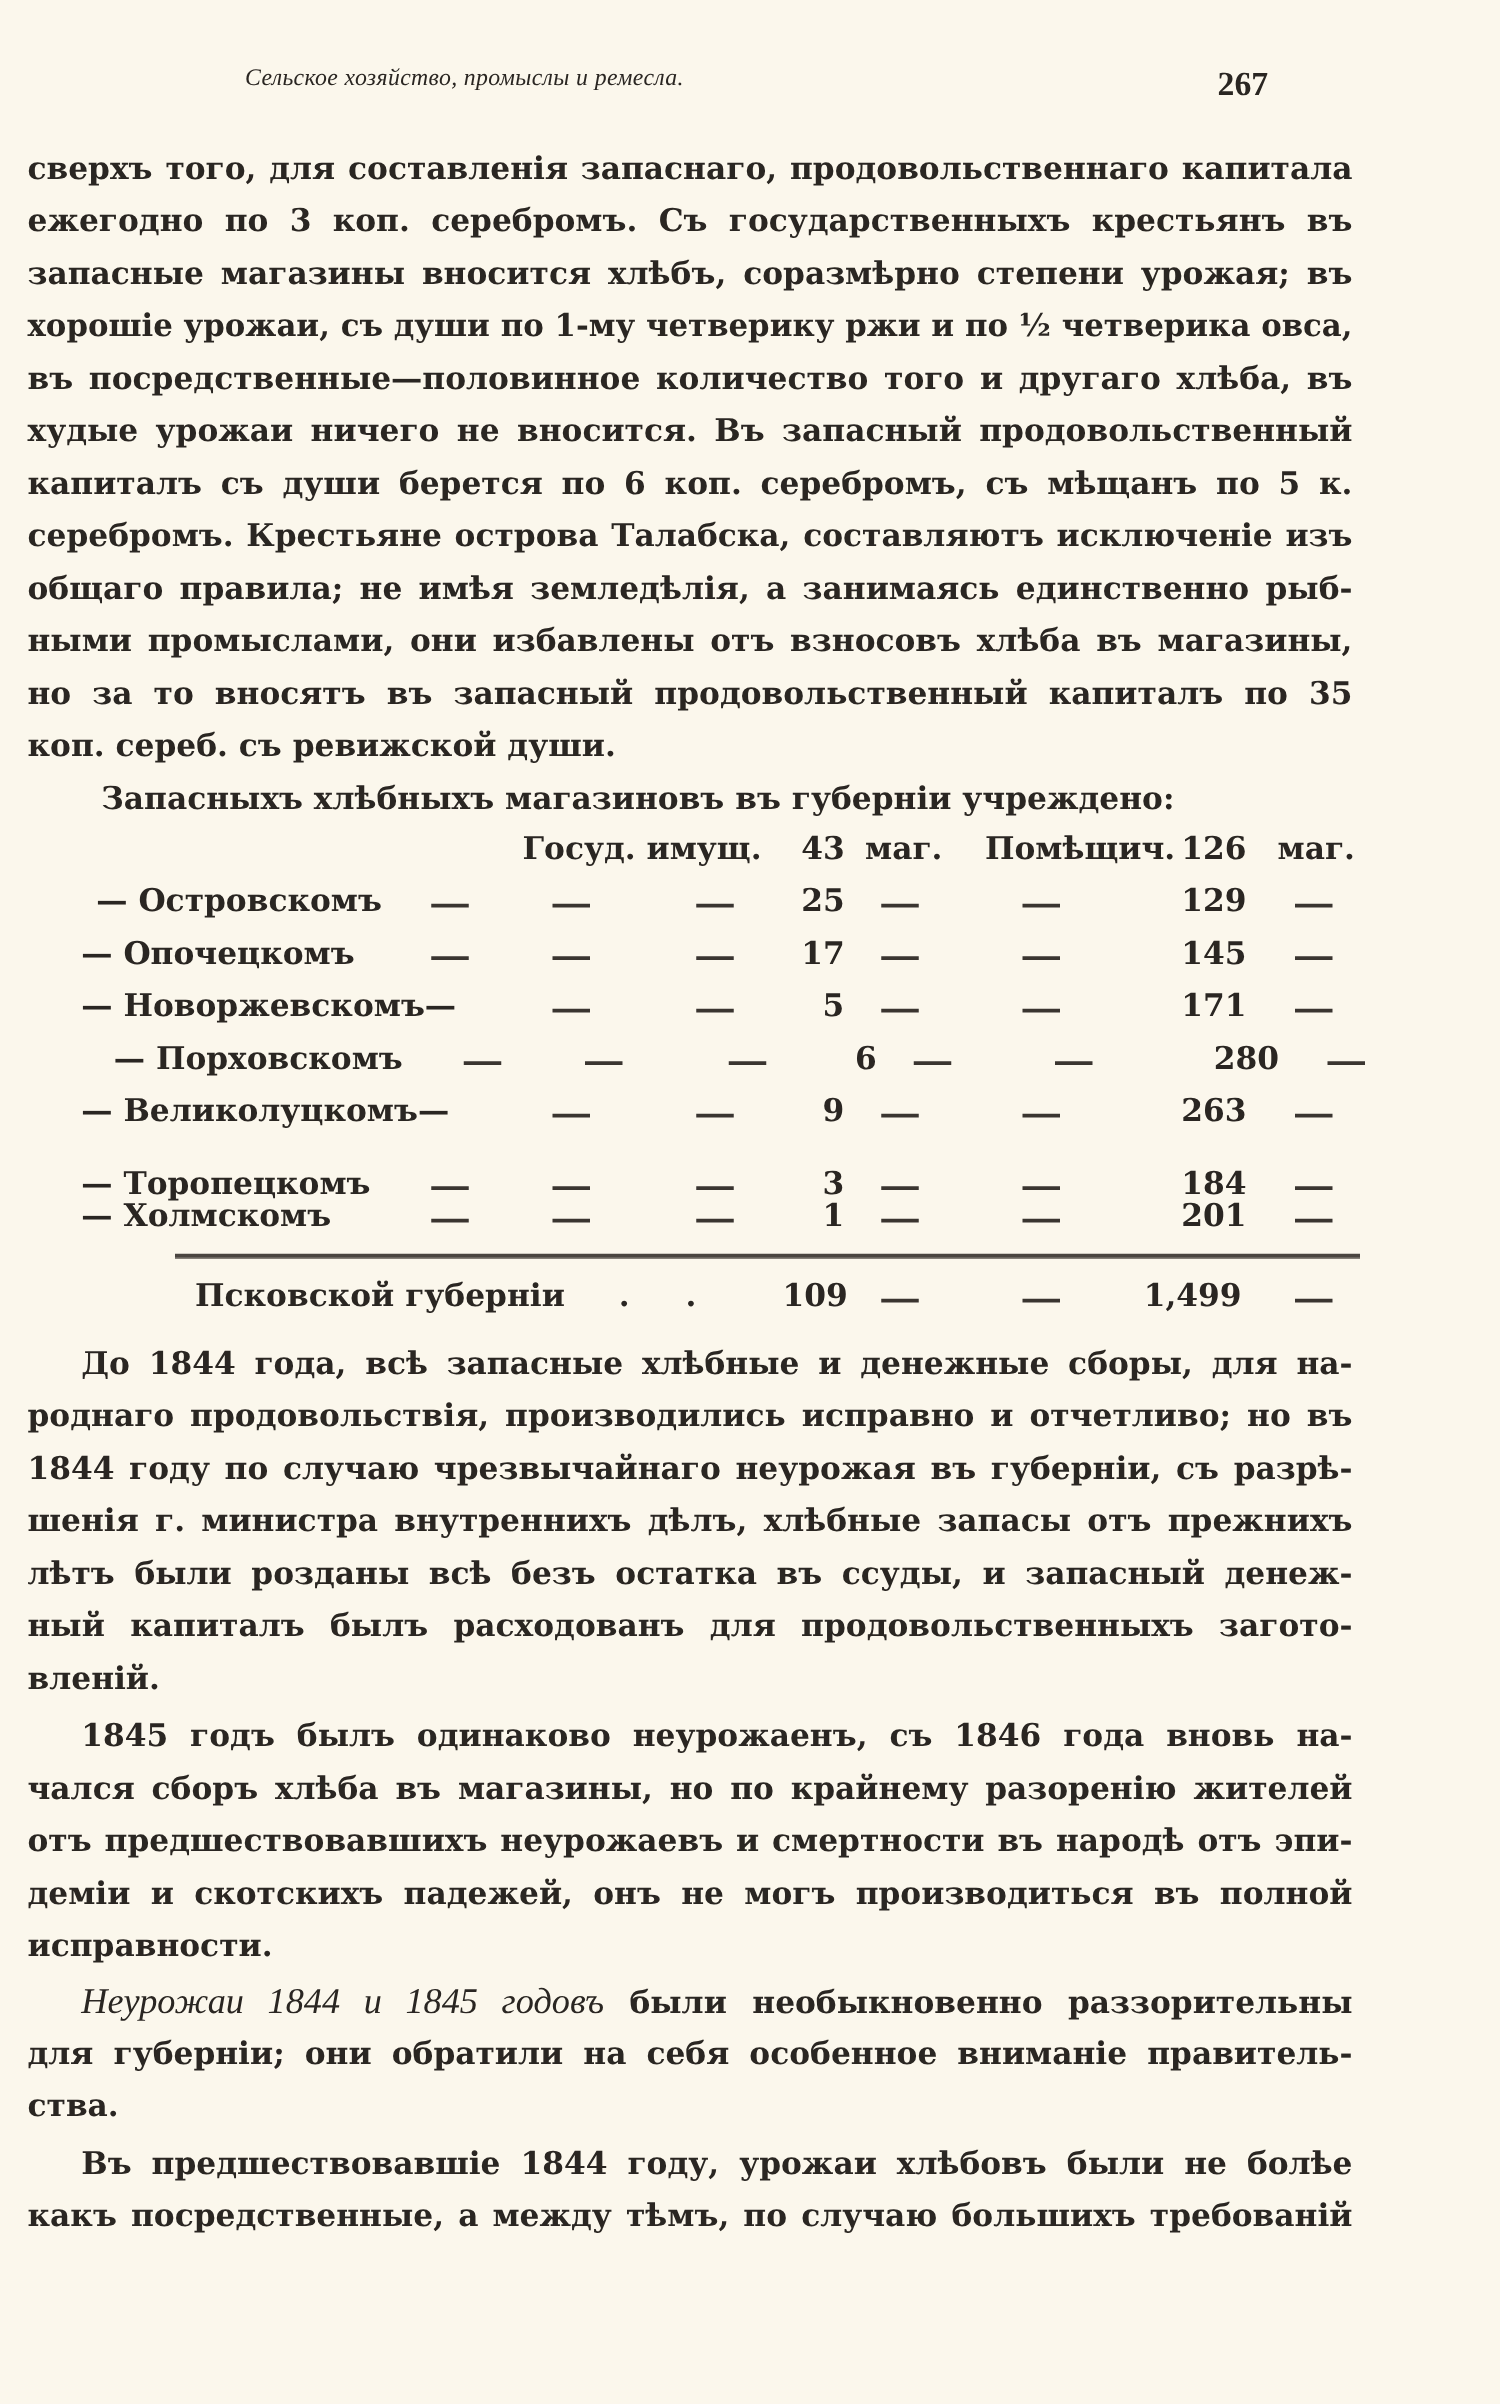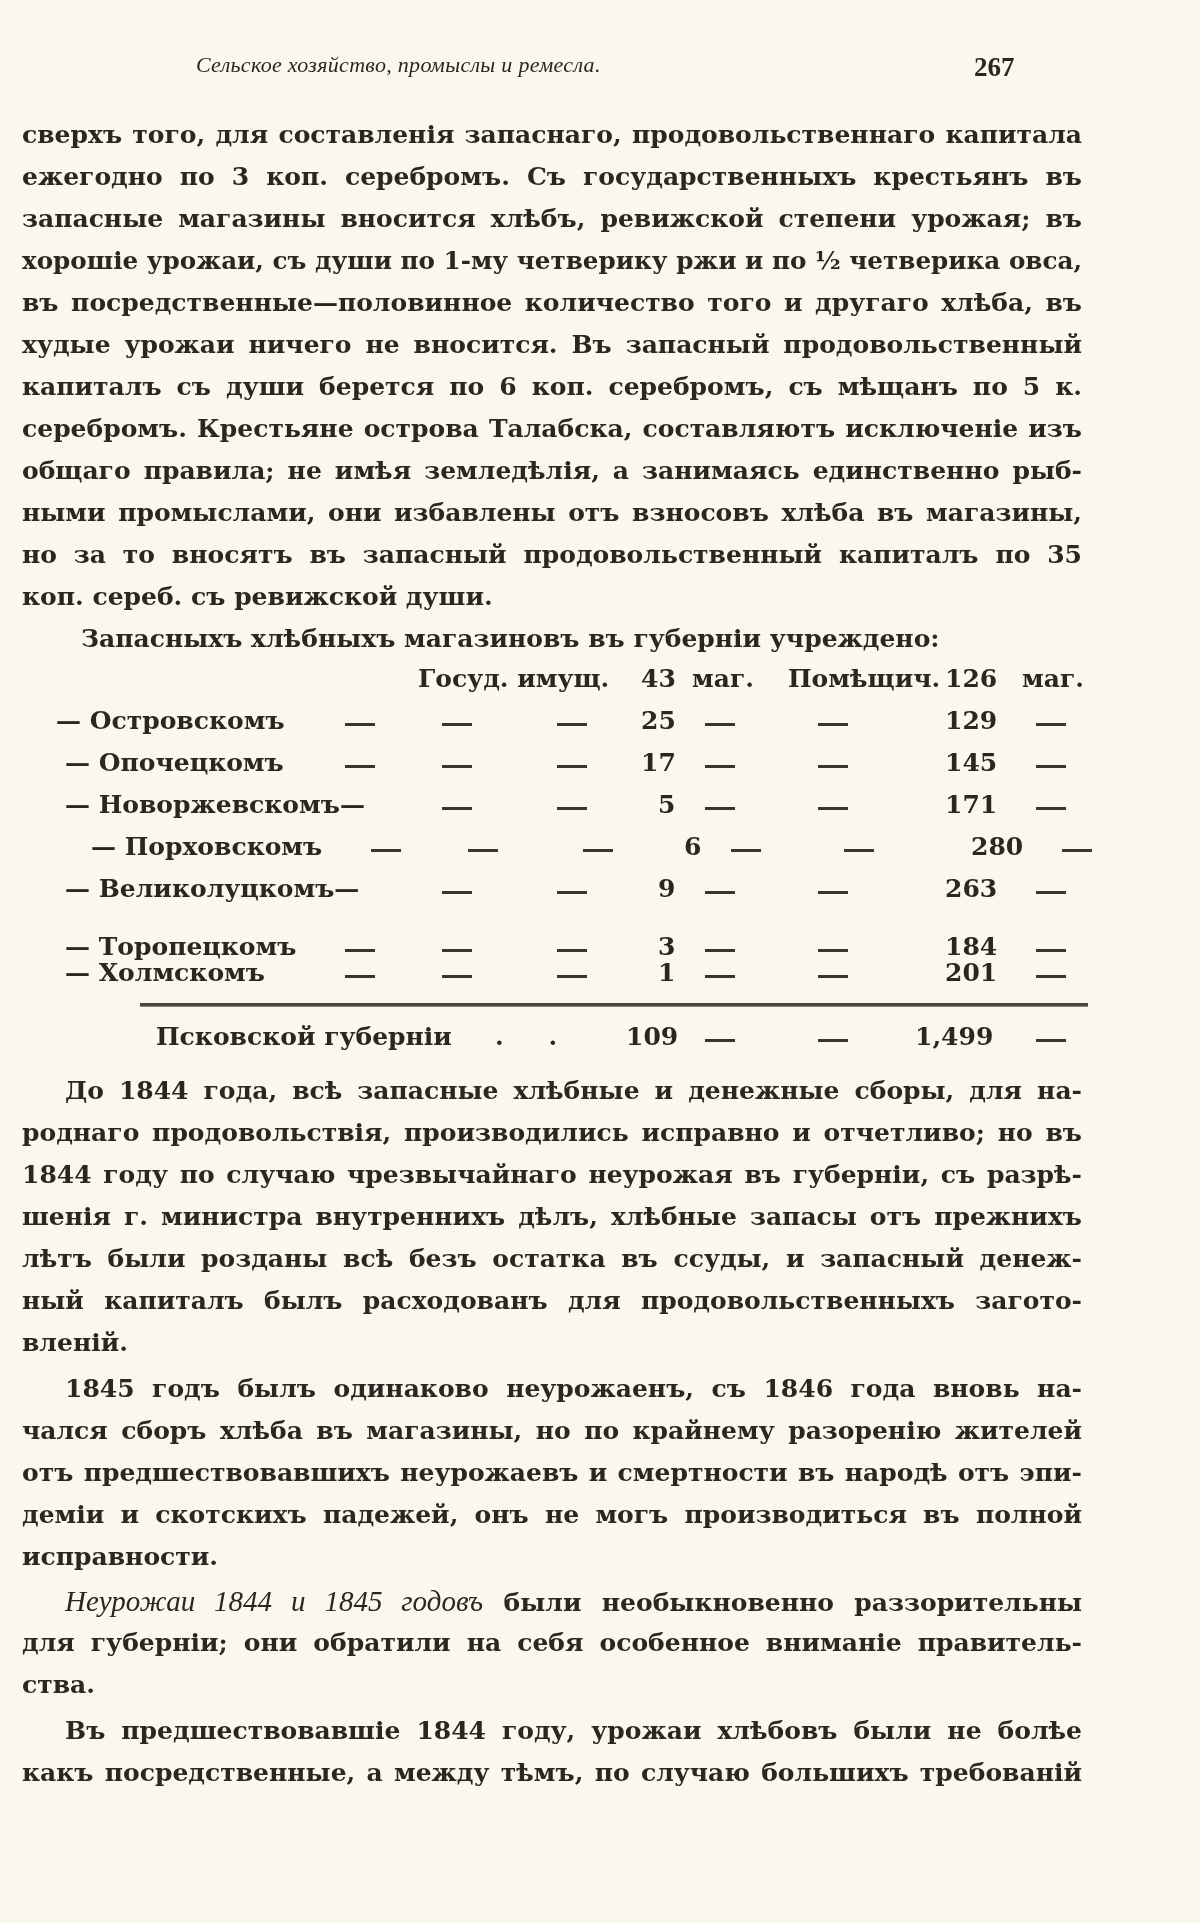--- a/index.html
+++ b/index.html
@@ -7,21 +7,21 @@
     width: 1200px; height: 1923px;
     background: #fbf7ec;
     color: #2a2622;
     font-family: "DejaVu Serif", "Liberation Serif", serif;
     position: relative;
     overflow: hidden;
   }
   .page { position: absolute; left: 0; top: 0; width: 1200px; height: 1923px; }
   .running-head {
     position: absolute; top: 52px; left: 196px;
-    font-style: italic; font-size: 22px; letter-spacing: 0.3px;
+    font-style: italic; font-size: 19px; letter-spacing: 0.3px;
     font-family: "Liberation Serif", "DejaVu Serif", serif;
   }
   .page-number {
     position: absolute; top: 52px; left: 974px;
     font-size: 27px; font-weight: bold;
     font-family: "Liberation Serif", serif;
   }
   .line {
     position: absolute; left: 22px; width: 1060px;
     font-size: 25px; line-height: 34px; font-weight: bold;
@@ -46,21 +46,21 @@
 <body>
 
 <div class="page">
 
   <div class="running-head">Сельское хозяйство, промыслы и ремесла.</div>
   <div class="page-number">267</div>
 
   <div>
     <div class="line" style="top:118px">сверхъ того, для составленія запаснаго, продовольственнаго капитала</div>
     <div class="line" style="top:160px">ежегодно по 3 коп. серебромъ. Съ государственныхъ крестьянъ въ</div>
-    <div class="line" style="top:202px">запасные магазины вносится хлѣбъ, ревижской степени урожая; въ</div>
+    <div class="line" style="top:202px">запасные магазины вносится хлѣбъ, соразмѣрно степени урожая; въ</div>
     <div class="line" style="top: 244px; transform: scaleX(0.9851); width: 1076px;">хорошіе урожаи, съ души по 1-му четверику ржи и по ½ четверика овса,</div>
     <div class="line" style="top:286px">въ посредственные—половинное количество того и другаго хлѣба, въ</div>
     <div class="line" style="top:328px">худые урожаи ничего не вносится. Въ запасный продовольственный</div>
     <div class="line" style="top:370px">капиталъ съ души берется по 6 коп. серебромъ, съ мѣщанъ по 5 к.</div>
     <div class="line" style="top:412px">серебромъ. Крестьяне острова Талабска, составляютъ исключеніе изъ</div>
     <div class="line" style="top:454px">общаго правила; не имѣя земледѣлія, а занимаясь единственно рыб-</div>
     <div class="line" style="top:496px">ными промыслами, они избавлены отъ взносовъ хлѣба въ магазины,</div>
     <div class="line" style="top:538px">но за то вносятъ въ запасный продовольственный капиталъ по 35</div>
     <div class="line last" style="top:580px">коп. сереб. съ ревижской души.</div>
   </div>
@@ -72,21 +72,21 @@
       <span class="cell" style="left:418px">Госуд. имущ.</span>
       <span class="cell" style="left:641px">43</span>
       <span class="cell" style="left:692px">маг.</span>
       <span class="cell" style="left:788px">Помѣщич.</span>
       <span class="cell" style="left:945px">126</span>
       <span class="cell" style="left:1022px">маг.</span>
     </div>
 
     <div id="table-rows">
         <div class="tbl-row" style="top: 706px;">
-          <span class="cell" style="left: 56px;">— Островскомъ</span>
+          <span class="cell" style="left: 77px;">— Островскомъ</span>
           <span class="dash" style="left: 345px;"></span>
           <span class="dash" style="left: 442px;"></span>
           <span class="dash" style="left: 557px;"></span>
           <span class="cell" style="left: 641px;">25</span>
           <span class="dash" style="left: 705px;"></span>
           <span class="dash" style="left: 818px;"></span>
           <span class="cell" style="left: 945px;">129</span>
           <span class="dash" style="left: 1036px;"></span>
         </div>
         <div class="tbl-row" style="top: 748px;">

